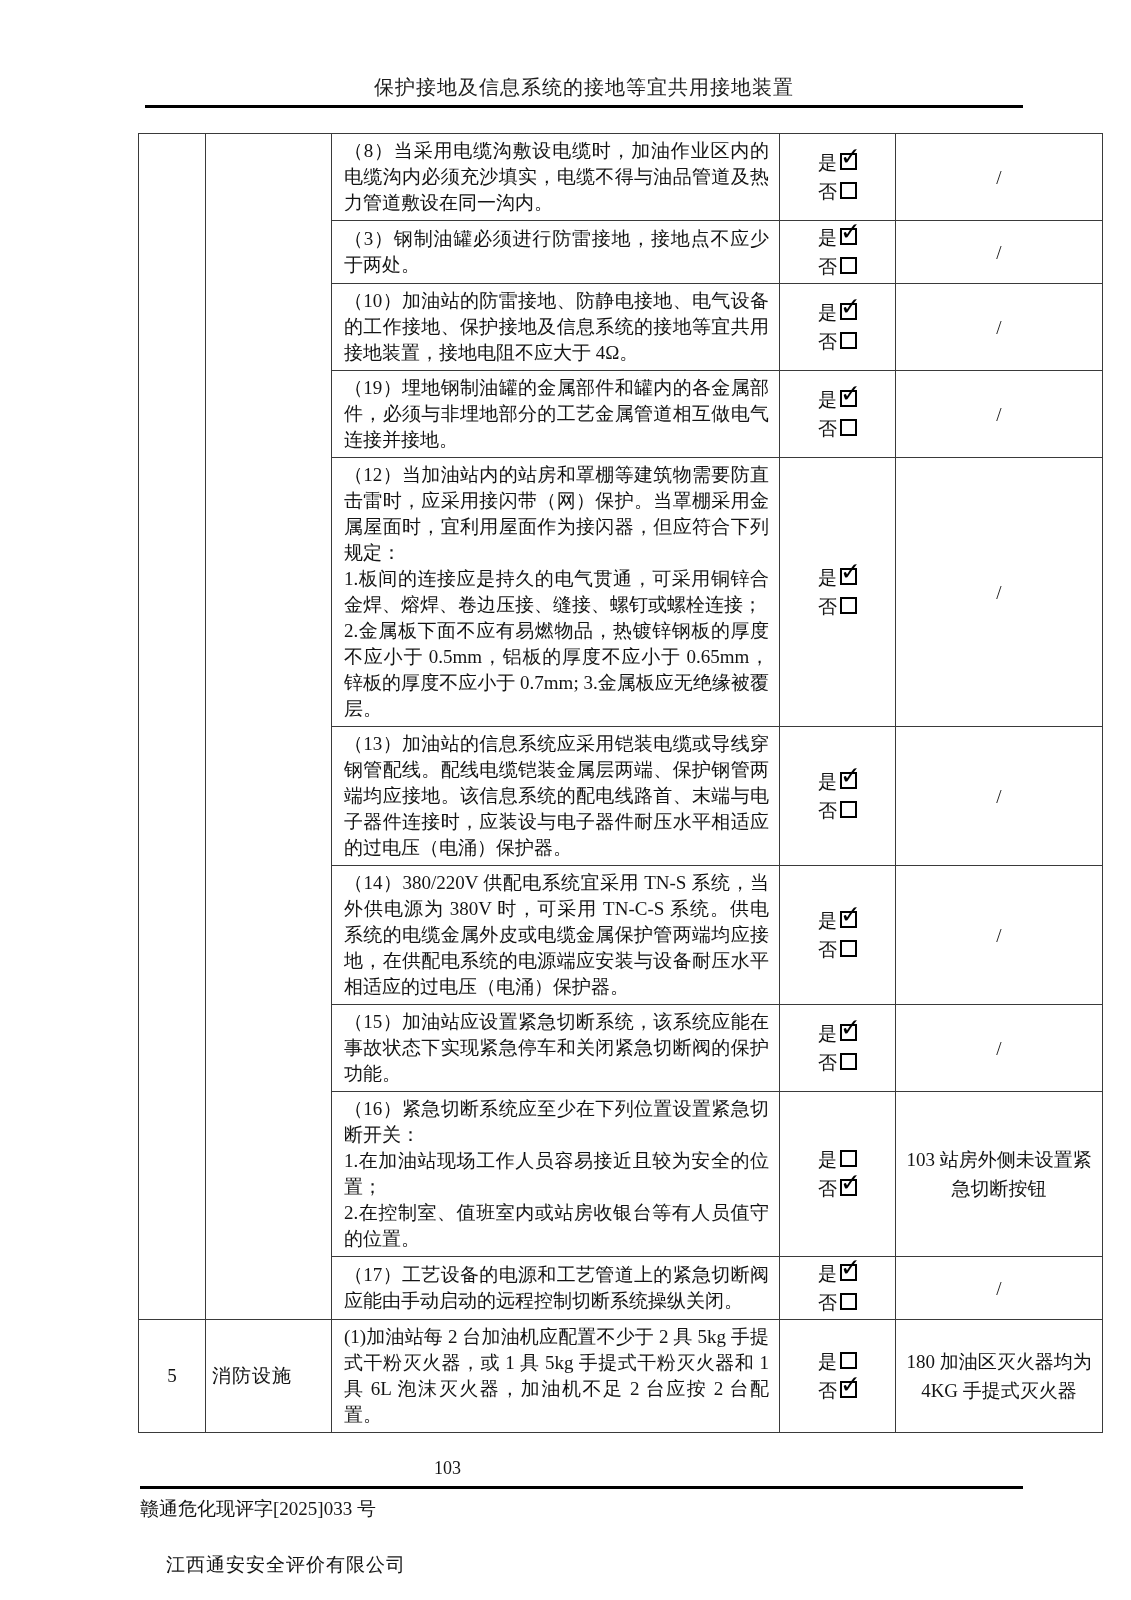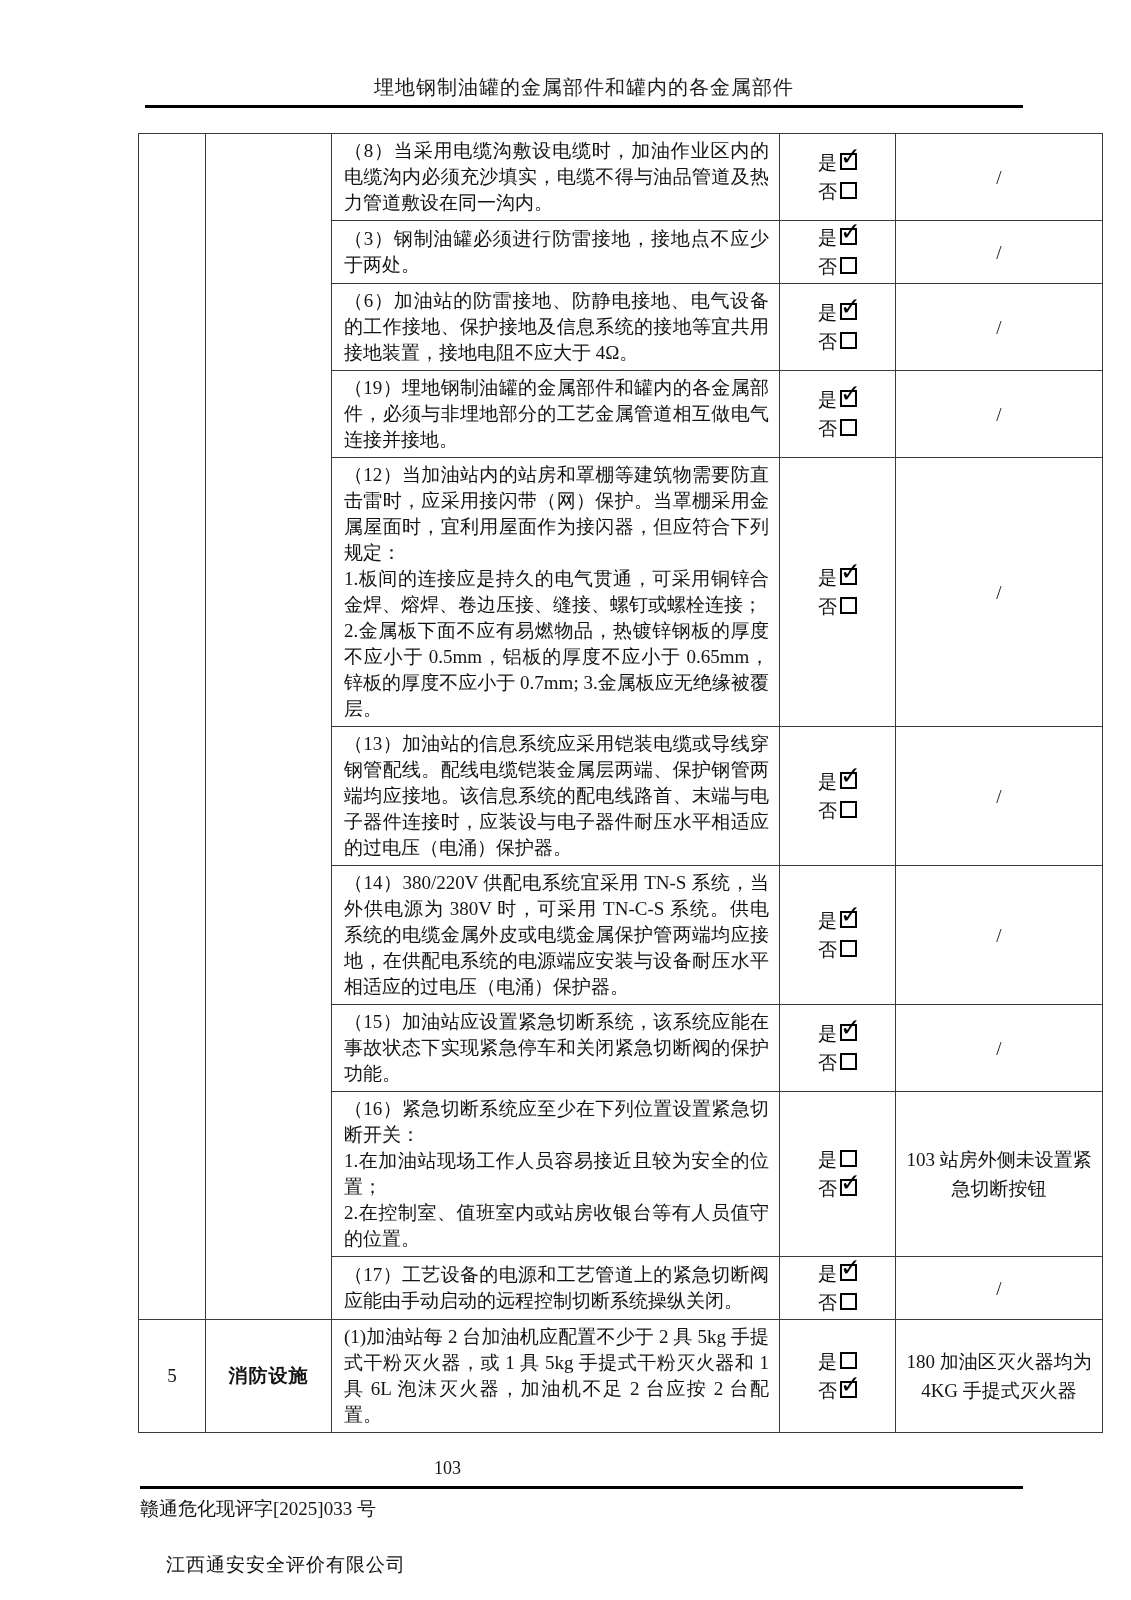--- a/index.html
+++ b/index.html
@@ -16,21 +16,21 @@
   }
   table.doc-table {
     position:absolute; top:133px; left:138px; border-collapse:collapse;
     table-layout:fixed; width:895px;padding-left:14px;
   }
   td {
     border:1px solid #3a3a3a; font-size:19px; line-height:26px;
     vertical-align:middle; padding:2px 6px; overflow:hidden;
   }
   td.col-num    { width:54px;  text-align:center; }
-  td.col-cat    { width:113px; text-align:center; letter-spacing:1px;font-weight:bold; }
+  td.col-cat    { width:113px; letter-spacing:1px; }
   td.col-content{ width:425px; text-align:justify; white-space:pre-wrap; padding:4px 10px 4px 12px; }
   td.col-check  { width:103px; text-align:center; }
   td.col-remark { width:190px; text-align:center; line-height:29px; padding:2px 8px; }
   .yn { display:inline-block; text-align:left; }
   .yn-line { display:block; line-height:29px; white-space:nowrap; }
   .cb {
     display:inline-block; width:13px; height:13px; border:2px solid #000;
     margin-left:3px; position:relative; vertical-align:-1px; background:#fff;
   }
   .cb.checked::after {
@@ -48,21 +48,21 @@
   .footer-left {
     position:absolute; top:1552px; left:166px; font-size:19px; letter-spacing:1px;
   }
   .footer-right {
     position:absolute; top:1496px; left:140px; width:850px; text-align:left; font-size:19px;
   }
 </style>
 </head>
 <body>
 
-<div class="header-title">埋地钢制油罐的金属部件和罐内的各金属部件</div>
+<div class="header-title">保护接地及信息系统的接地等宜共用接地装置</div>
 <div class="header-rule"></div>
 
 <table class="doc-table">
   <tbody>
     <tr>
       <td class="col-num" rowspan="10"></td>
       <td class="col-cat" rowspan="10"></td>
       <td class="col-content">（8）当采用电缆沟敷设电缆时，加油作业区内的电缆沟内必须充沙填实，电缆不得与油品管道及热力管道敷设在同一沟内。</td>
       <td class="col-check">
         <span class="yn">
@@ -76,21 +76,21 @@
       <td class="col-content">（3）钢制油罐必须进行防雷接地，接地点不应少于两处。</td>
       <td class="col-check">
         <span class="yn">
           <span class="yn-line"><span>是</span><span class="cb checked"></span></span>
           <span class="yn-line"><span>否</span><span class="cb"></span></span>
         </span>
       </td>
       <td class="col-remark">/</td>
     </tr>
     <tr>
-      <td class="col-content">（6）加油站的防雷接地、防静电接地、电气设备的工作接地、保护接地及信息系统的接地等宜共用接地装置，接地电阻不应大于 4Ω。</td>
+      <td class="col-content">（10）加油站的防雷接地、防静电接地、电气设备的工作接地、保护接地及信息系统的接地等宜共用接地装置，接地电阻不应大于 4Ω。</td>
       <td class="col-check">
         <span class="yn">
           <span class="yn-line"><span>是</span><span class="cb checked"></span></span>
           <span class="yn-line"><span>否</span><span class="cb"></span></span>
         </span>
       </td>
       <td class="col-remark">/</td>
     </tr>
     <tr>
       <td class="col-content">（19）埋地钢制油罐的金属部件和罐内的各金属部件，必须与非埋地部分的工艺金属管道相互做电气连接并接地。</td>

